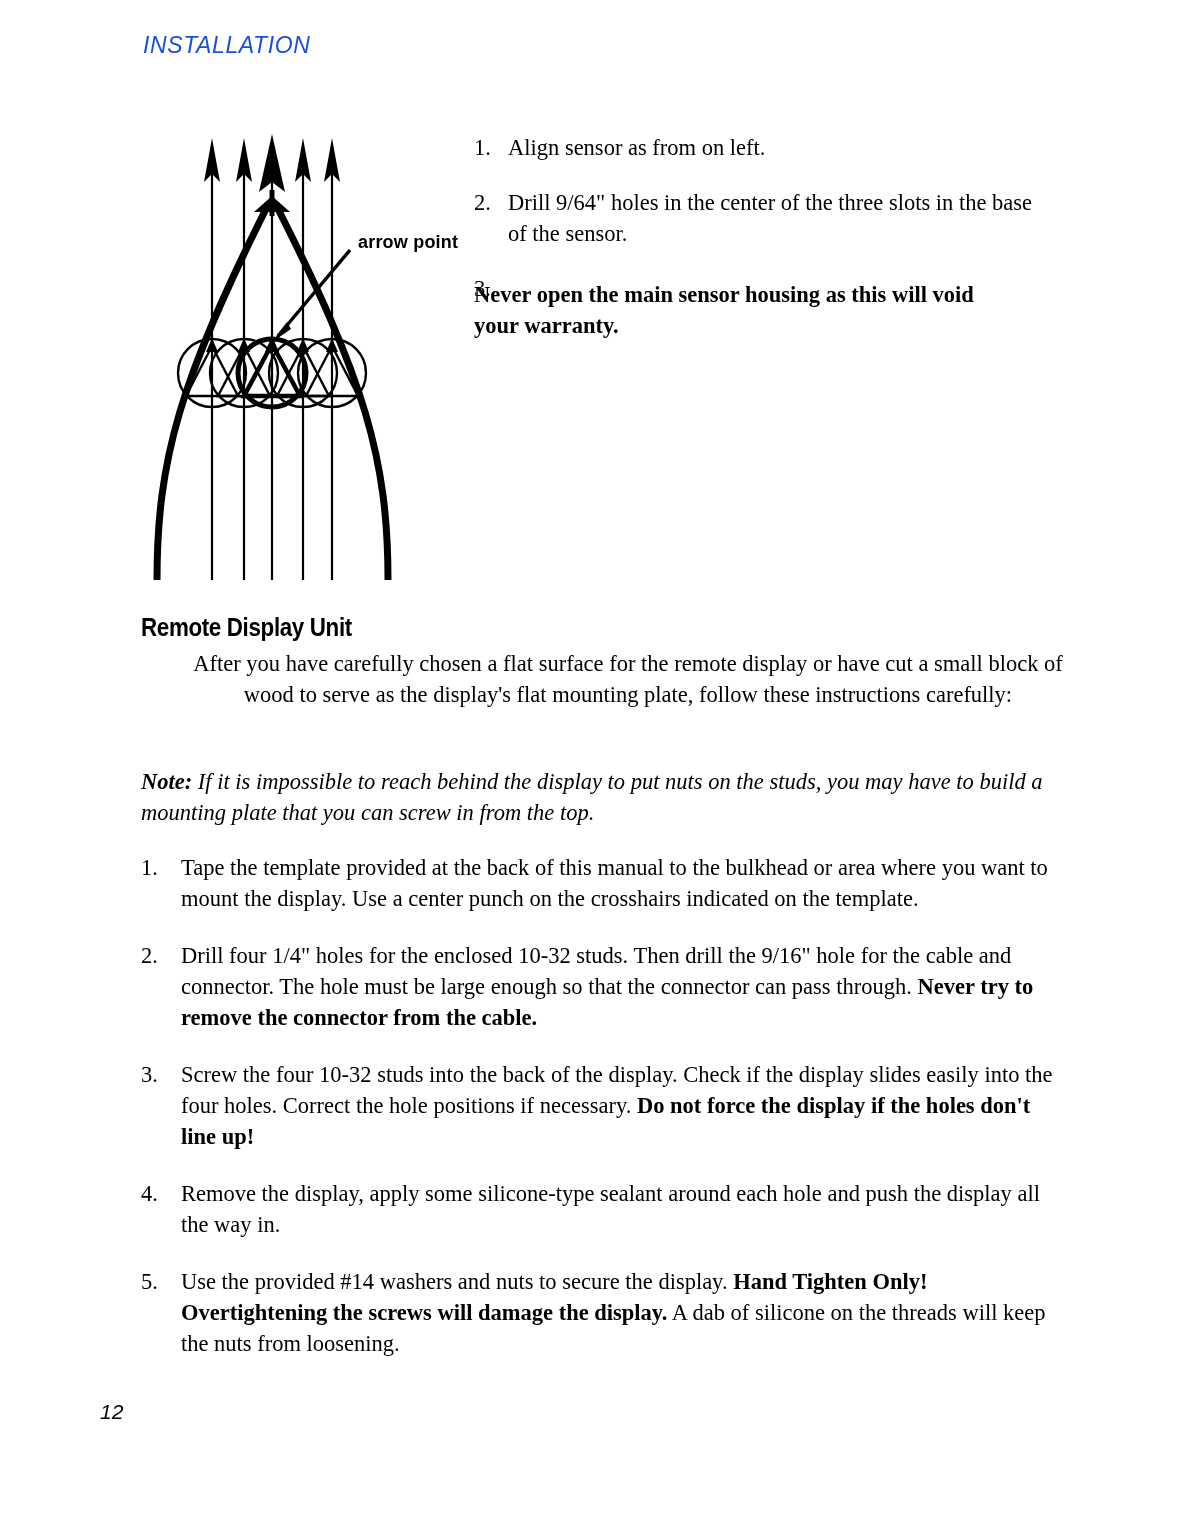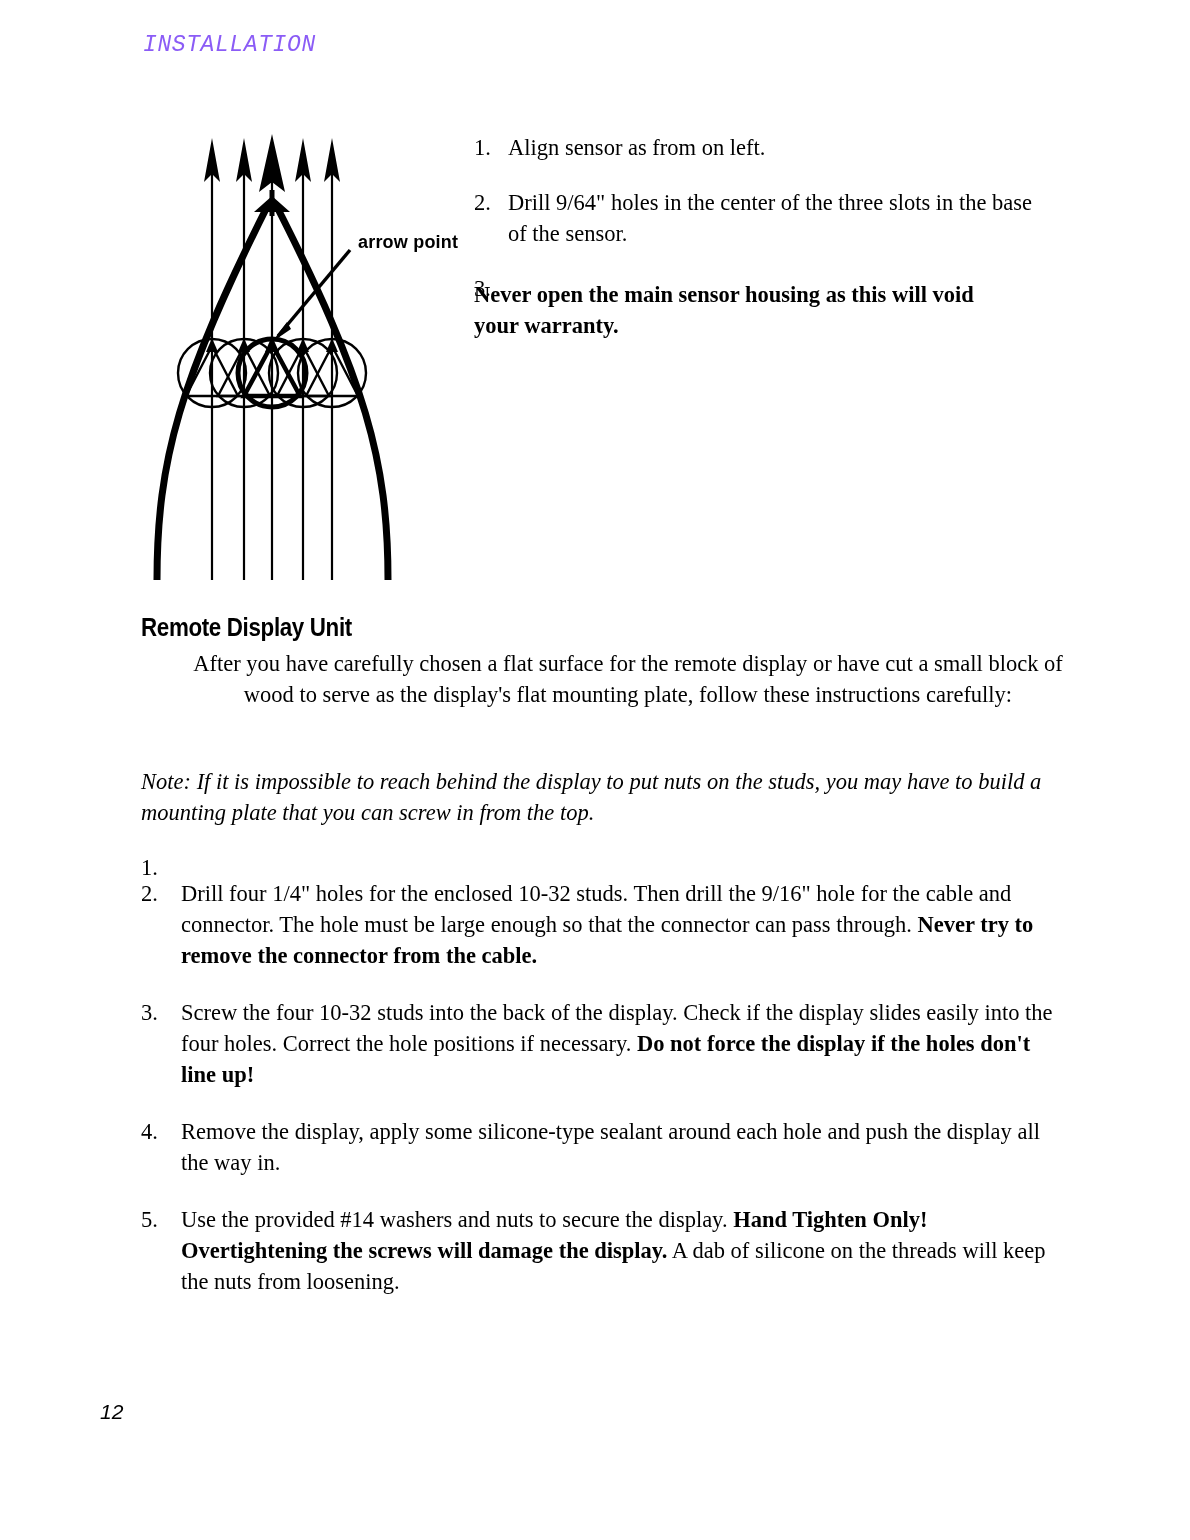--- a/index.html
+++ b/index.html
@@ -14,25 +14,25 @@
     font-family: "Liberation Serif", serif;
     color: #000000;
     overflow: hidden;
   }
 
   
   .page-header {
     position: absolute;
     left: 143px;
     top: 32px;
-    font-family: Liberation Mono, monospace;
+    font-family: Liberation Sans, sans-serif;
     font-style: italic;
     font-size: 23px;
     letter-spacing: 0.6px;
-    color: #8b5cf6;
+    color: #1d4ed8;
   }
 
   
   .figure-area {
     position: absolute;
     left: 140px;
     top: 130px;
     width: 345px;
     height: 450px;
   }
@@ -103,21 +103,21 @@
   .note-block {
     position: absolute;
     left: 141px;
     top: 766px;
     width: 910px;
     font-size: 22.5px;
     line-height: 31px;
     font-style: italic;
   }
   .note-block .note-lead {
-    font-weight: normal;
+    font-weight: bold;
     font-style: italic;
   }
 
   
   .main-list {
     position: absolute;
     left: 141px;
     top: 852px;
     width: 920px;
   }
@@ -232,21 +232,21 @@
 
 <div class="note-block">
   <span class="note-lead">Note:</span>
   <span>If it is impossible to reach behind the display to put nuts on the studs, you may have to build a mounting plate that you can screw in from the top.</span>
 </div>
 
 <div class="main-list">
 
   <div class="li">
     <span class="num">1.</span>
-    <b class="strong"></b><span></span>
+    <span>Tape the template provided at the back of this manual to the bulkhead or area where you want to mount the display.  Use a center punch on the crosshairs indicated on the template.</span><b class="strong"></b><span></span>
   </div>
 
   <div class="li">
     <span class="num">2.</span>
     <span>Drill four 1/4" holes for the  enclosed 10-32 studs.  Then drill the 9/16" hole for the cable and connector. The hole must be large enough so that the connector can pass through. </span><b class="strong">Never try to remove the connector from the cable.</b><span></span>
   </div>
 
   <div class="li">
     <span class="num">3.</span>
     <span>Screw the four 10-32 studs into the back of the display.  Check if the display slides easily into the four holes.  Correct the hole positions if necessary.  </span><b class="strong">Do not force the display if the holes don't line up!</b><span></span>

